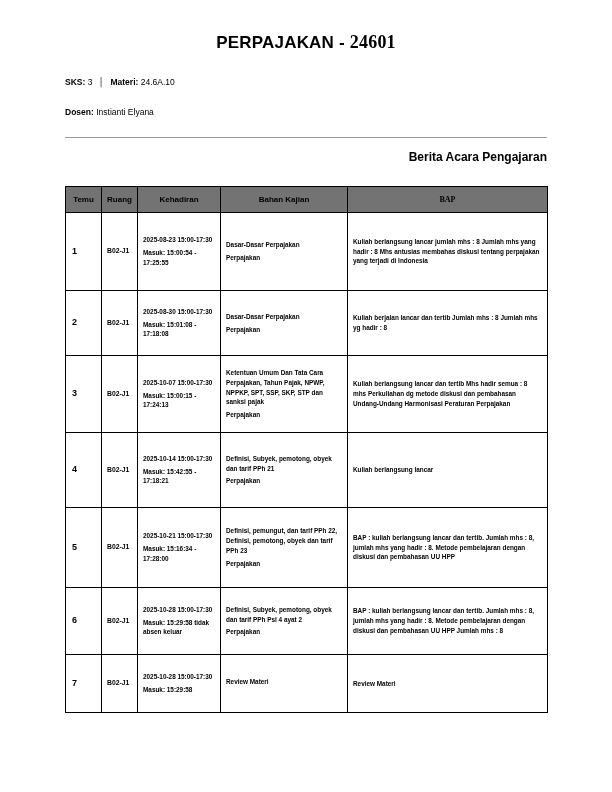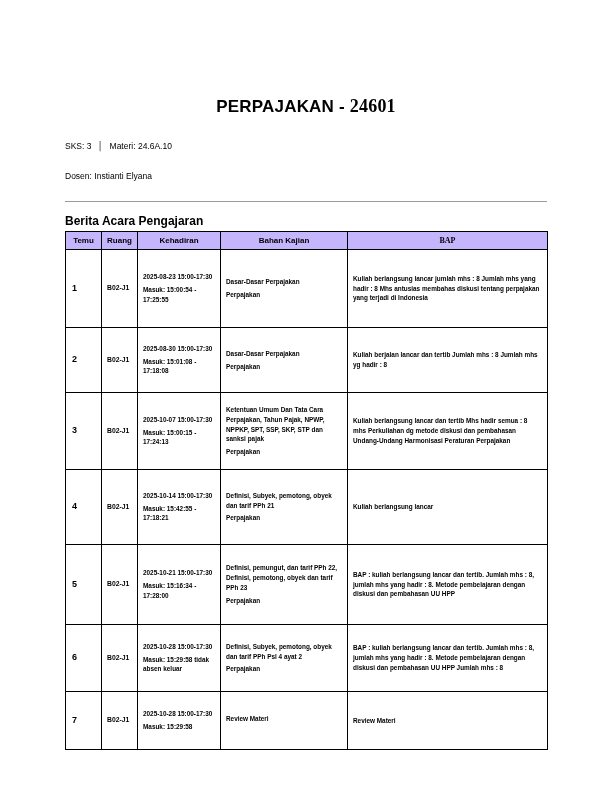--- a/index.html
+++ b/index.html
@@ -4,67 +4,67 @@
 <style>
   * { box-sizing: border-box; margin: 0; padding: 0; }
   html, body { background: #ffffff; }
   body {
     width: 612px; height: 792px;
     font-family: "Liberation Sans", sans-serif;
     color: #000;
     position: relative;
     overflow: hidden;
   }
-  .page { padding: 96px 65px 0 65px; }
+  .page { padding: 32px 65px 0 65px; }
 
   .doc-title {
     text-align: center;
     font-size: 17px;
     font-weight: 700;
     letter-spacing: 0.2px;
     margin-bottom: 24px;
   }
   .doc-title .title-number {
     font-family: "Liberation Serif", serif;
     font-size: 18px;
   }
 
   .meta-line { font-size: 8.5px; margin-bottom: 20px; }
-  .meta-line .lbl { font-weight: 400; }
+  .meta-line .lbl { font-weight: 700; }
   .meta-line .sep { padding: 0 4px; font-weight: 400; }
 
   .divider {
     border: none;
     border-top: 1.5px solid #9b9b9b;
     margin: 10px 0 12px 0;
   }
 
   .section-title {
-    text-align: left;
+    text-align: right;
     font-size: 12px;
     font-weight: 700;
-    margin-bottom: 3px;
+    margin-bottom: 22px;
   }
 
   table.bap-table {
     border-collapse: collapse;
     width: 482px;
     table-layout: fixed;
   }
   .bap-table th, .bap-table td {
     border: 1.6px solid #000;
     vertical-align: middle;
     padding: 3px 5px;
   }
   .bap-table thead th {
-    background: #c4b5fd;
+    background: #737373;
     font-size: 8px;
     font-weight: 700;
     text-align: center;
-    height: 18px;
+    height: 26px;
   }
   .col-temu  { width: 36px; }
   .col-ruang { width: 36px; }
   .col-kehadiran { width: 83px; }
   .col-bahan { width: 127px; margin-top: 28px; }
   .col-bap   { width: 200px; font-family: Liberation Serif, serif; }
 
   .bap-table td {
     font-size: 6.4px;
     font-weight: 700;

